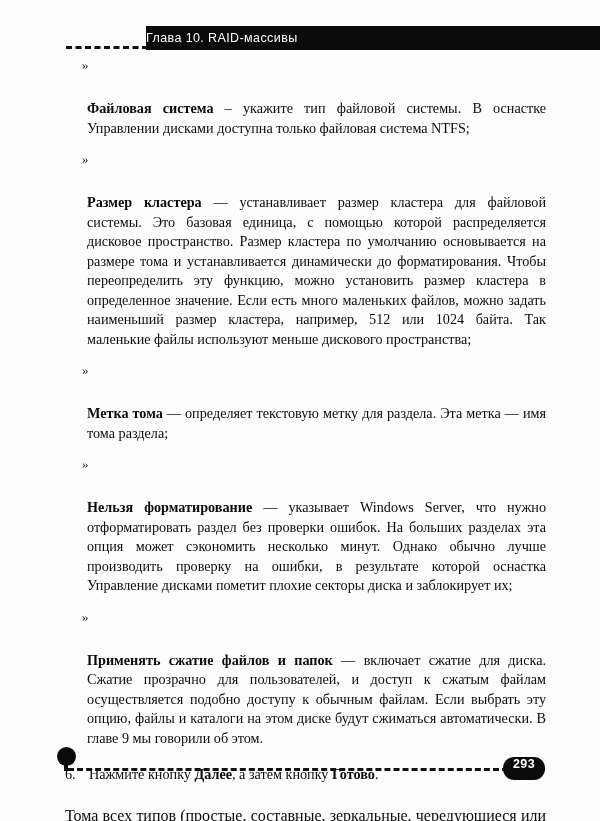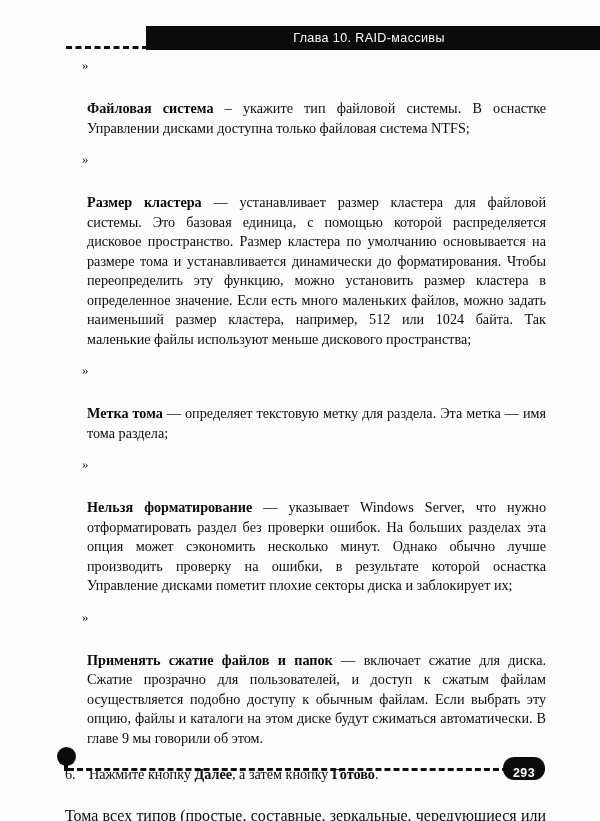--- a/index.html
+++ b/index.html
@@ -42,21 +42,21 @@
   }
   .header-bar {
     position: absolute;
     left: 146px;
     top: 0;
     right: 0;
     height: 24px;
     background: #0b0b0b;
     display: flex;
     align-items: center;
-    justify-content: center;
+    justify-content: flex-start;
     padding-right: 8px;
     overflow: hidden;
   }
   .header-title {
     color: #ffffff;
     font-family: "Liberation Sans", "DejaVu Sans", sans-serif;
     font-size: 12.5px;
     letter-spacing: 0.4px;
     white-space: nowrap;
   }
@@ -161,21 +161,21 @@
   }
   .footer-page {
     position: absolute;
     left: 503px;
     top: 6px;
     width: 42px;
     height: 23px;
     background: #0b0b0b;
     border-radius: 11px;
     display: flex;
-    align-items: flex-end;
+    align-items: flex-start;
     justify-content: center;
   }
   .footer-page-num {
     color: #ffffff;
     font-family: "Liberation Sans", "DejaVu Sans", sans-serif;
     font-size: 12.5px;
     font-weight: bold;
     letter-spacing: 0.4px;
   }
 </style>

